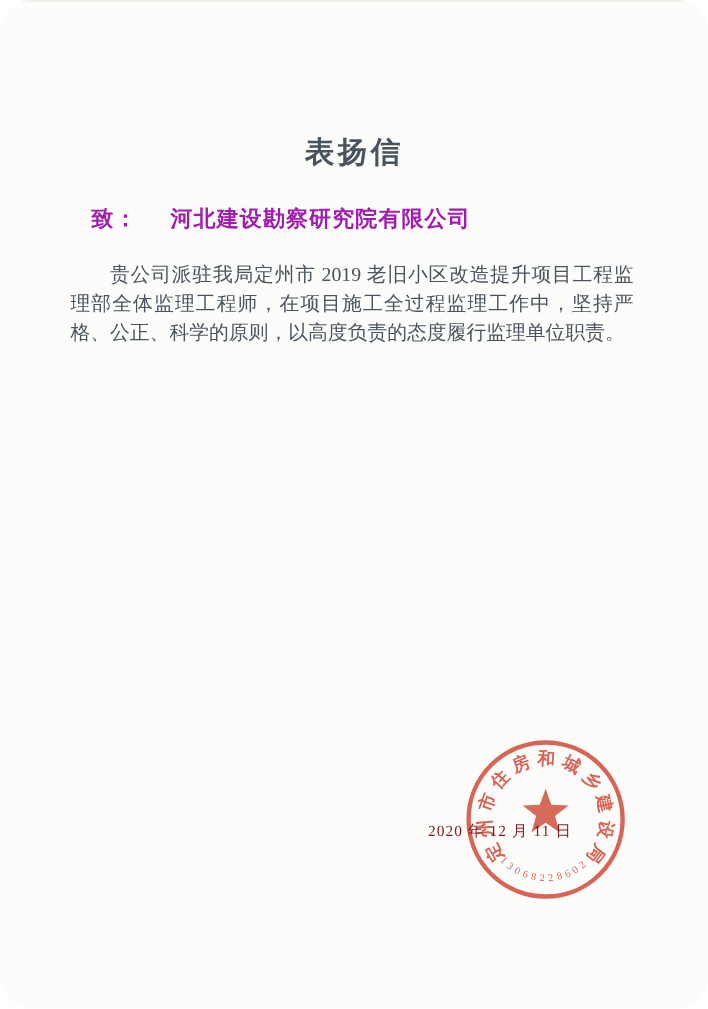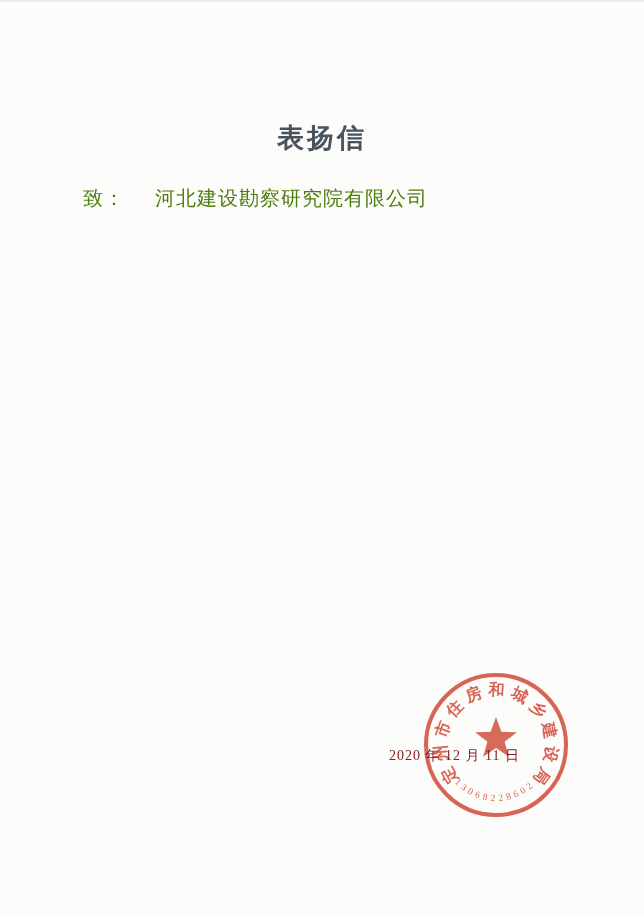--- a/index.html
+++ b/index.html
@@ -3,20 +3,21 @@
 <meta charset="utf-8">
 <style>
   html,body { margin:0; padding:0; background:#ffffff; }
   .page {
     position:relative;
     width:644px; height:917px;
     margin:0;
     background:#fcfcfa;
     font-family:"Liberation Serif","DejaVu Serif",serif;
     overflow:hidden;
+    border-radius:29px;
   }
   .page::before { 
     content:"";
     position:absolute; top:0; left:0; right:0; height:3px;
     background:linear-gradient(#d9d9d4, rgba(255,255,255,0));
     opacity:.55;
     pointer-events:none;
   }
   .doc-title {
     position:absolute;
@@ -25,23 +26,24 @@
     text-align:center;
     font-size:27px;
     font-weight:bold;
     letter-spacing:3px;
     color:#48535e;
   }
   .salutation {
     position:absolute;
     top:185px; left:83px;
     font-size:20px;
-    color:#4d7c0f;
+    color:#a21caf;
     letter-spacing:1px;
     white-space:nowrap;
+    font-weight:bold;
   }
   .salutation .label { margin-right:30px; }
   .letter-body {
     position:absolute;
     top:236px; left:64px;
     width:512px;
     font-size:18px;
     line-height:26.5px;
     text-align:justify;
     color:#4a545e;
@@ -75,20 +77,21 @@
 
 <div class="page">
 
   <h1 class="doc-title">表扬信</h1>
 
   <div class="salutation">
     <span class="label">致：</span><span>河北建设勘察研究院有限公司</span>
   </div>
 
   <div class="letter-body">
+    <p>贵公司派驻我局定州市 2019 老旧小区改造提升项目工程监理部全体监理工程师，在项目施工全过程监理工作中，坚持严格、公正、科学的原则，以高度负责的态度履行监理单位职责。</p>
   </div>
 
   <div class="date-line">2020 年 12 月 11 日</div>
 
   <svg class="seal" viewBox="0 0 160 160" aria-hidden="true">
     <defs>
       <path id="sealTopArc" d="M 44.6 115.4 A 50 50 0 1 1 115.4 115.4" fill="none"></path>
       <path id="sealBottomArc" d="M 31.5 108 A 56 56 0 0 0 128.5 108" fill="none"></path>
     </defs>
     <circle class="ring" cx="80" cy="80" r="70"></circle>

